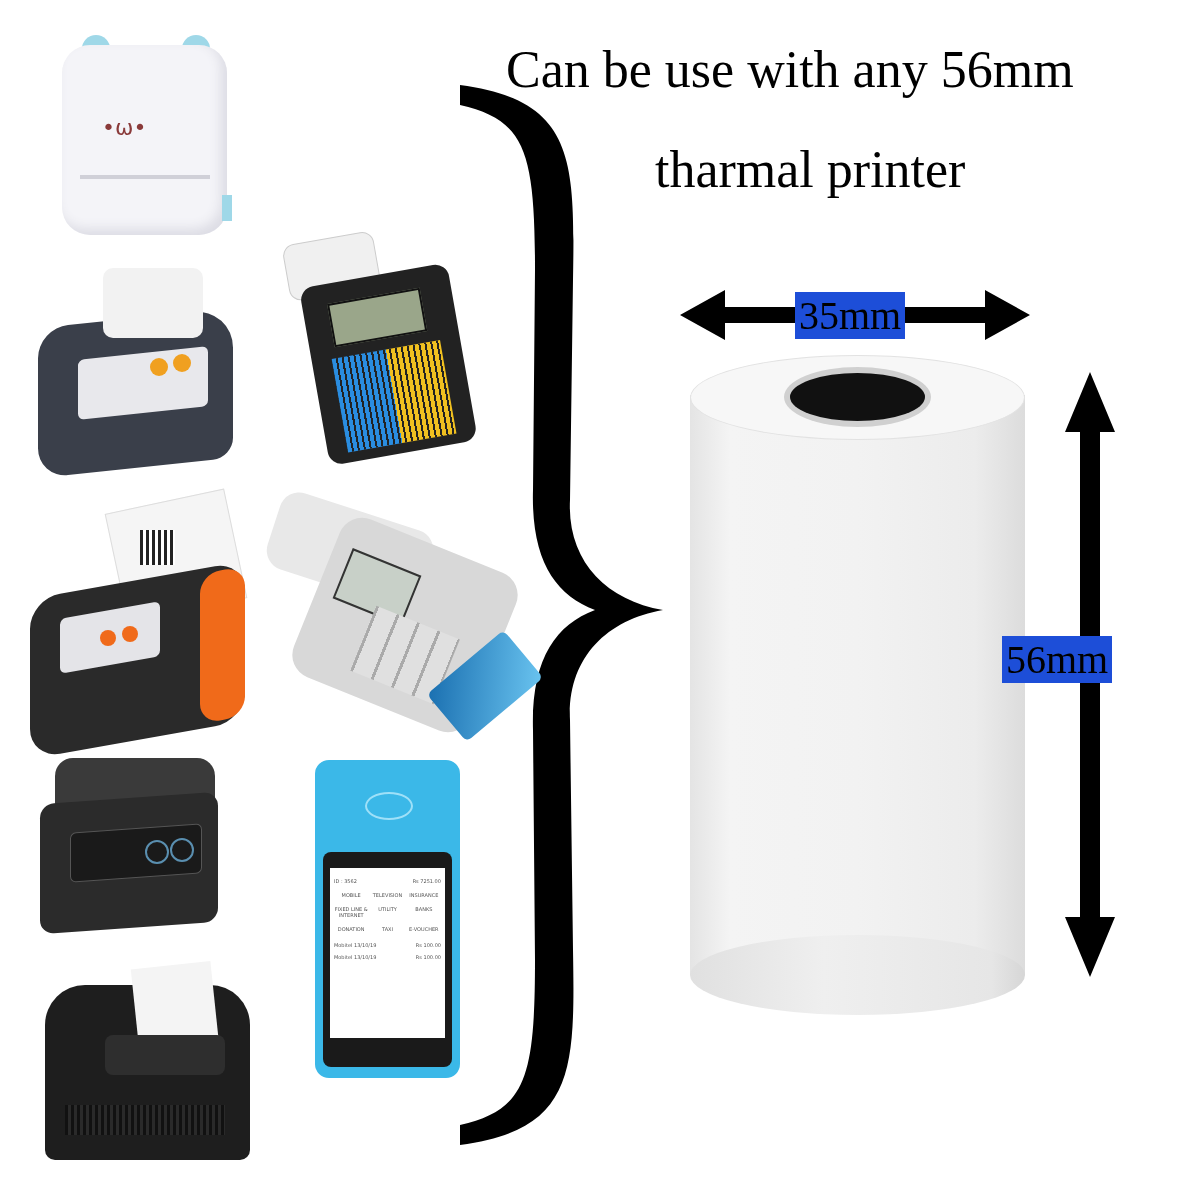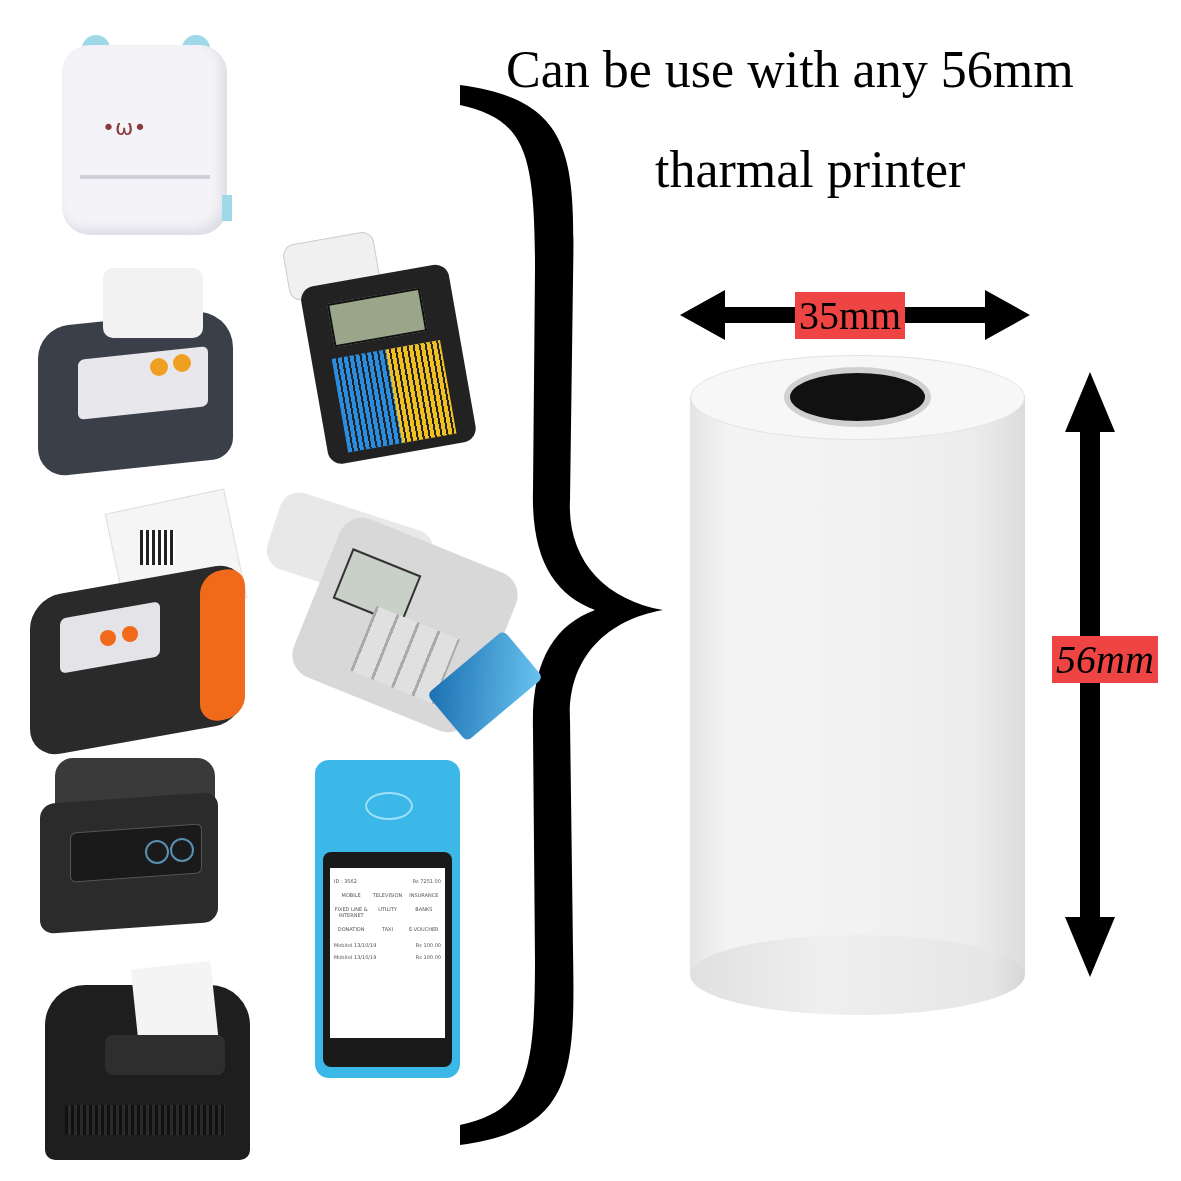--- a/index.html
+++ b/index.html
@@ -1,19 +1,19 @@
 <!DOCTYPE html>
 <html><head>
 <meta charset="utf-8">
 <style>
   html,body{margin:0;padding:0;background:#fff;}
   body{width:1181px;height:1181px;position:relative;overflow:hidden;font-family:"Liberation Serif","DejaVu Serif",serif;}
   .abs{position:absolute;}
   .headline{font-size:52px;color:#000;white-space:nowrap;}
-  .dim{font-size:40px;color:#000;background:#ef4444;padding:0 4px;white-space:nowrap;}
+  .dim{font-size:40px;color:#000;background:#1d4ed8;padding:0 4px;white-space:nowrap;}
   .dev{position:absolute;}
   svg{display:block;}
 </style>
 </head>
 <body>
 
 <div class="abs headline" style="left:506px;top:40px;">Can be use with any 56mm</div>
 <div class="abs headline" style="left:655px;top:140px;">tharmal printer</div>
 
 <svg class="abs" style="left:455px;top:80px;" width="215" height="1070" viewBox="0 0 215 1070">
@@ -28,21 +28,21 @@
 </div>
 
 <svg class="abs" style="left:680px;top:285px;" width="350" height="60" viewBox="0 0 350 60">
   <polygon points="0,30 45,5 45,22 305,22 305,5 350,30 305,55 305,38 45,38 45,55" fill="#000"></polygon>
 </svg>
 <div class="abs dim" style="left:795px;top:292px;">35mm</div>
 
 <svg class="abs" style="left:1060px;top:372px;" width="60" height="605" viewBox="0 0 60 605">
   <polygon points="30,0 55,60 40,60 40,545 55,545 30,605 5,545 20,545 20,60 5,60" fill="#000"></polygon>
 </svg>
-<div class="abs dim" style="left:1052px;top:636px;font-style:italic;">56mm</div>
+<div class="abs dim" style="left:1002px;top:636px;">56mm</div>
 
 <div class="dev" style="left:62px;top:35px;width:170px;height:205px;">
   <div style="position:absolute;left:20px;top:0;width:28px;height:28px;background:#9fd8e8;border-radius:50% 50% 0 0;"></div>
   <div style="position:absolute;left:120px;top:0;width:28px;height:28px;background:#9fd8e8;border-radius:50% 50% 0 0;"></div>
   <div style="position:absolute;left:0;top:10px;width:165px;height:190px;background:#f4f4f8;border-radius:28px;box-shadow:inset -6px -6px 12px #dcdce4;"></div>
   <div style="position:absolute;left:40px;top:80px;font-family:'DejaVu Sans',sans-serif;font-size:22px;color:#8a3a3a;">•ω•</div>
   <div style="position:absolute;left:18px;top:140px;width:130px;height:4px;background:#d0d0d8;"></div>
   <div style="position:absolute;left:160px;top:160px;width:10px;height:26px;background:#9fd8e8;"></div>
 </div>
 

